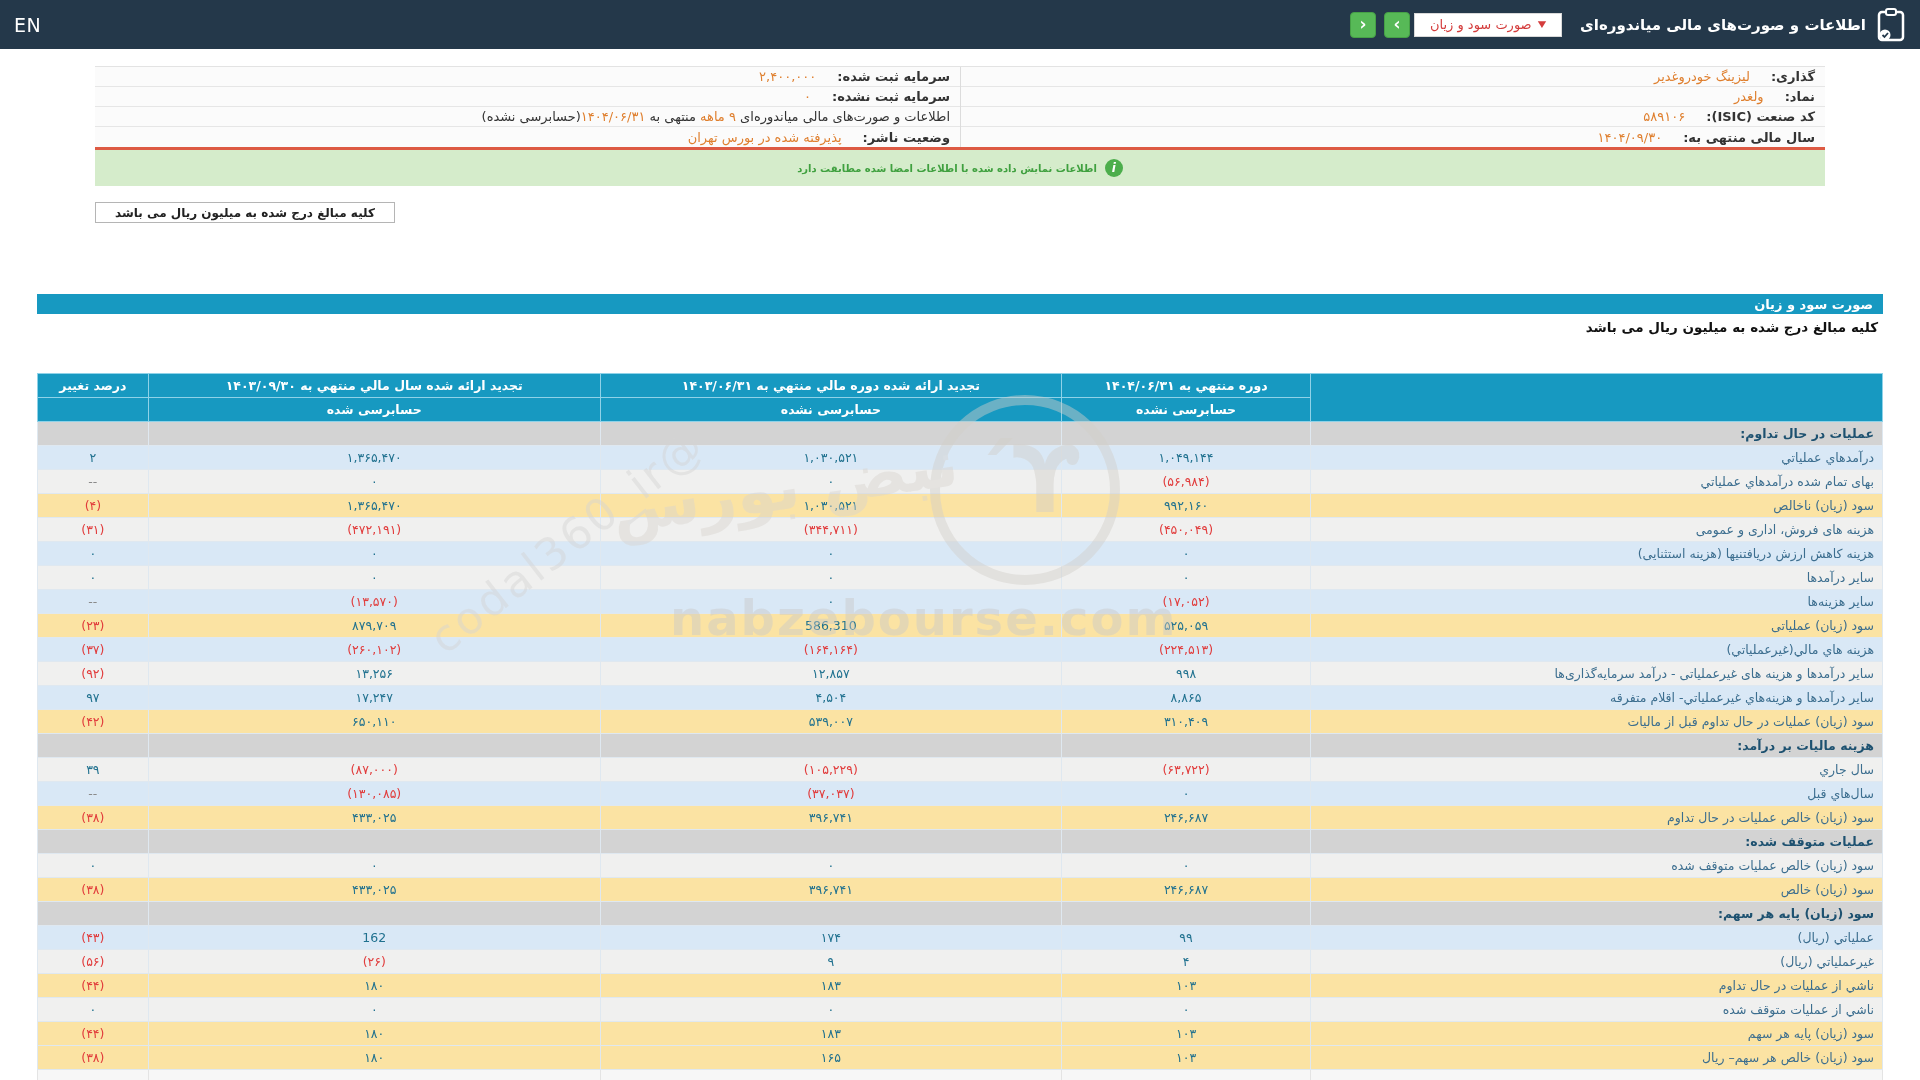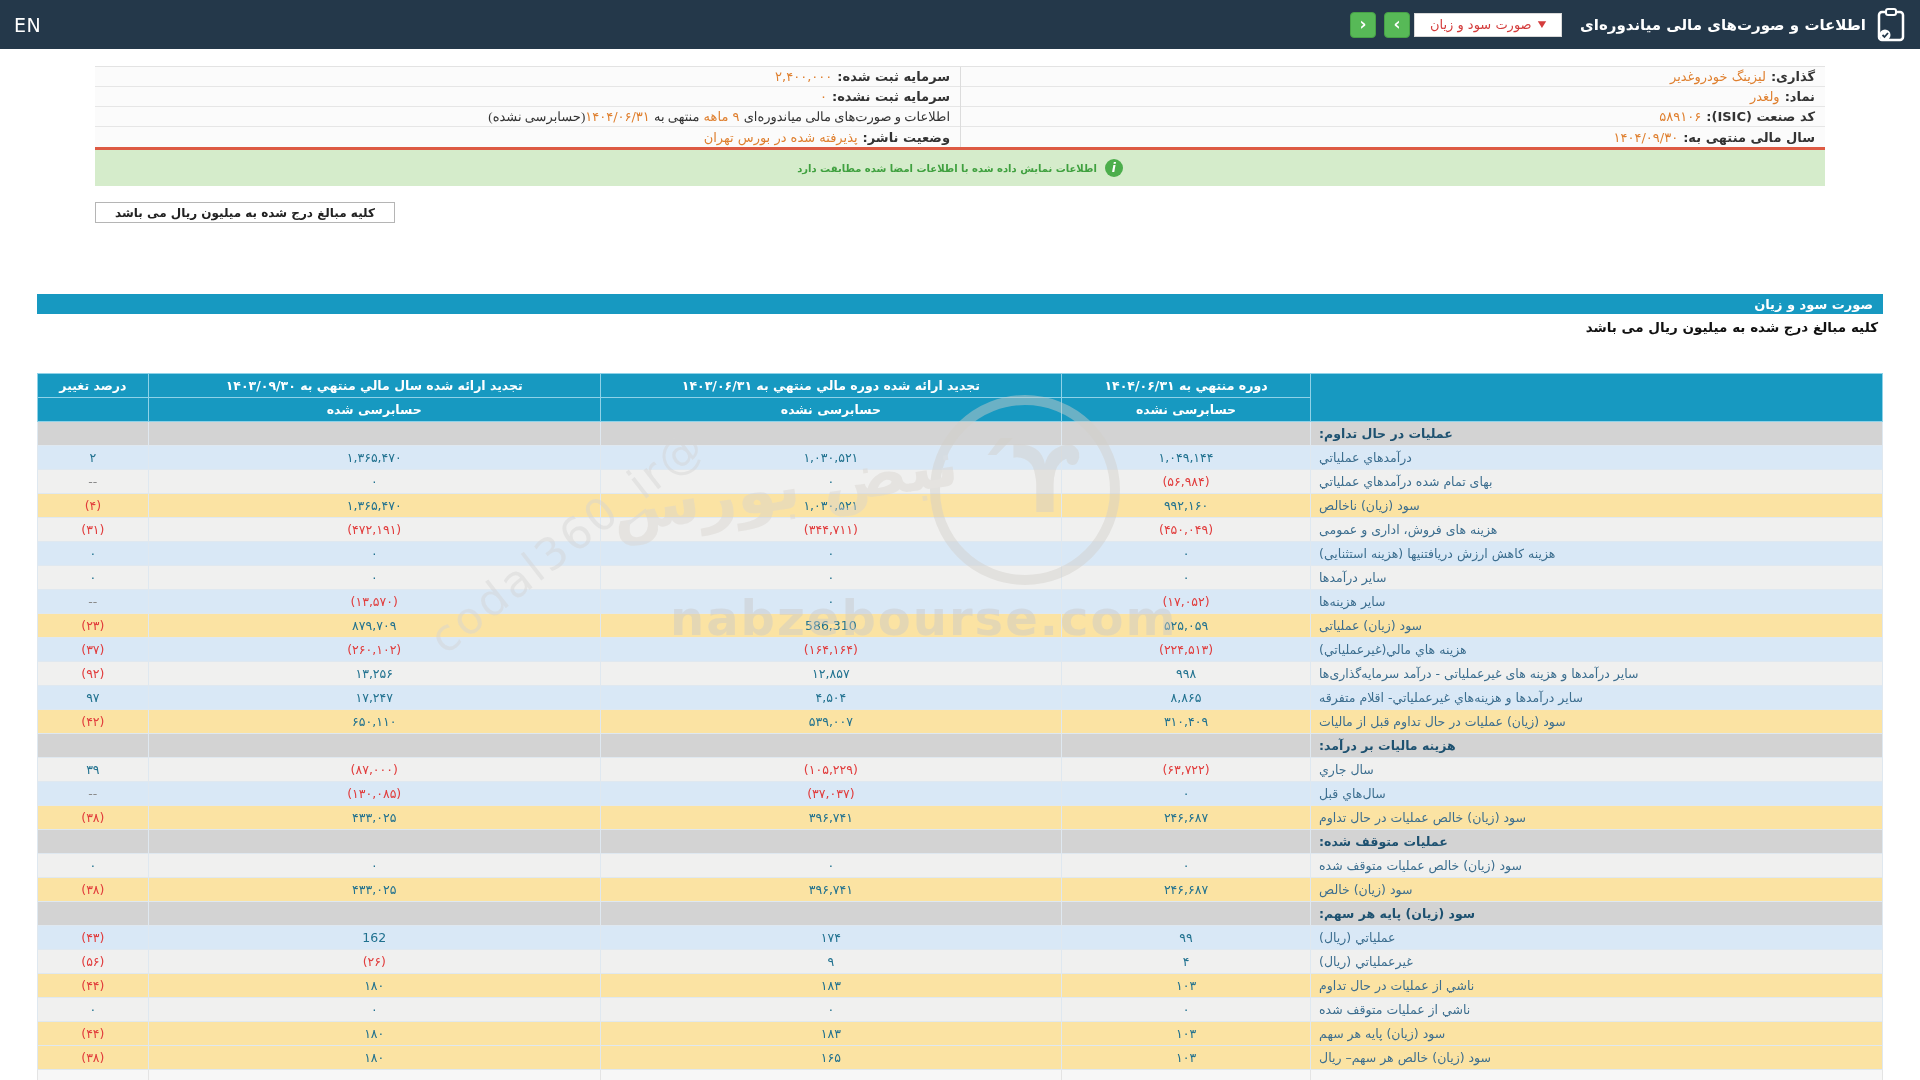--- a/index.html
+++ b/index.html
@@ -22,23 +22,23 @@
 
   
   .info { position:absolute; top:66px; right:95px; left:95px; background:#fbfbfb;
     border-top:1px solid #e3e3e3; border-bottom:3px solid #dd5a43; font-size:13px; }
   .info-grid { display:flex; }
   .info-col { width:50%; }
   .info-col.right { border-left:1px solid #dcdcdc; }
   .info-row { height:20px; display:flex; align-items:center; justify-content:flex-start;
     padding:0 10px; border-bottom:1px solid #e6e6e6; white-space:nowrap; }
   .info-row:last-child { border-bottom:none; }
-  .info-label { color:#333333; font-weight:bold; margin-left:5px; }
+  .info-label { color:#333333; font-weight:bold; margin-left:21px; }
   .info-value { color:#df7f2e; }
-  .info-black { color:#333333;font-family:Liberation Serif, serif; }
+  .info-black { color:#333333; }
   .ltr { direction:ltr; unicode-bidi:isolate;text-align:center; }
 
   
   .banner { position:absolute; top:150px; right:95px; left:95px; height:36px;
     background:#d5eccb; display:flex; align-items:center; justify-content:center; gap:8px; }
   .banner .btext { color:#3fa03f; font-size:10px; font-weight:bold; }
   .info-bubble { width:18px; height:18px; border-radius:50%; background:#4cae4c; color:#ffffff;
     font-size:12px; font-weight:bold; display:flex; align-items:center; justify-content:center;
     font-style:italic; }
 
@@ -55,21 +55,21 @@
   .boldnote { position:absolute; top:319px; right:42px; font-size:13.5px; font-weight:bold;
     color:#111111; }
 
   
   .tblwrap { position:absolute; top:373px; right:37px; left:37px; }
   table.fin { width:100%; border-collapse:collapse; table-layout:fixed; }
   .fin th { background:#1799c1; color:#ffffff; font-size:12.5px; font-weight:bold;
     height:24px; border:1px solid #8fd2e8; padding:0 20px; }
   .fin td { height:24px; font-size:12.5px; border:1px solid #dfe8f0; padding:0 8px;
     overflow:hidden; white-space:nowrap; }
-  td.lbl { text-align:left; color:#3c6e8f; }
+  td.lbl { text-align:right; color:#3c6e8f; }
   td.val, td.pct { text-align:center; color:#20718f; }
   .neg { color:#e13b3b; }
   .dash { color:#8a8a8a; }
   .bg-blue  td { background:#d9e8f6; }
   .bg-white td { background:#f0f0ef; }
   .bg-yellow td { background:#fbe3a3; }
   .bg-gray td { background:#d3d3d3; }
   .bg-gray td.lbl { color:#1d5170; font-weight:bold; }
   .bg-partial td { background:#f7f7f7; border-color:#e4e4e4; }
   .num { direction:ltr; unicode-bidi:isolate; }

